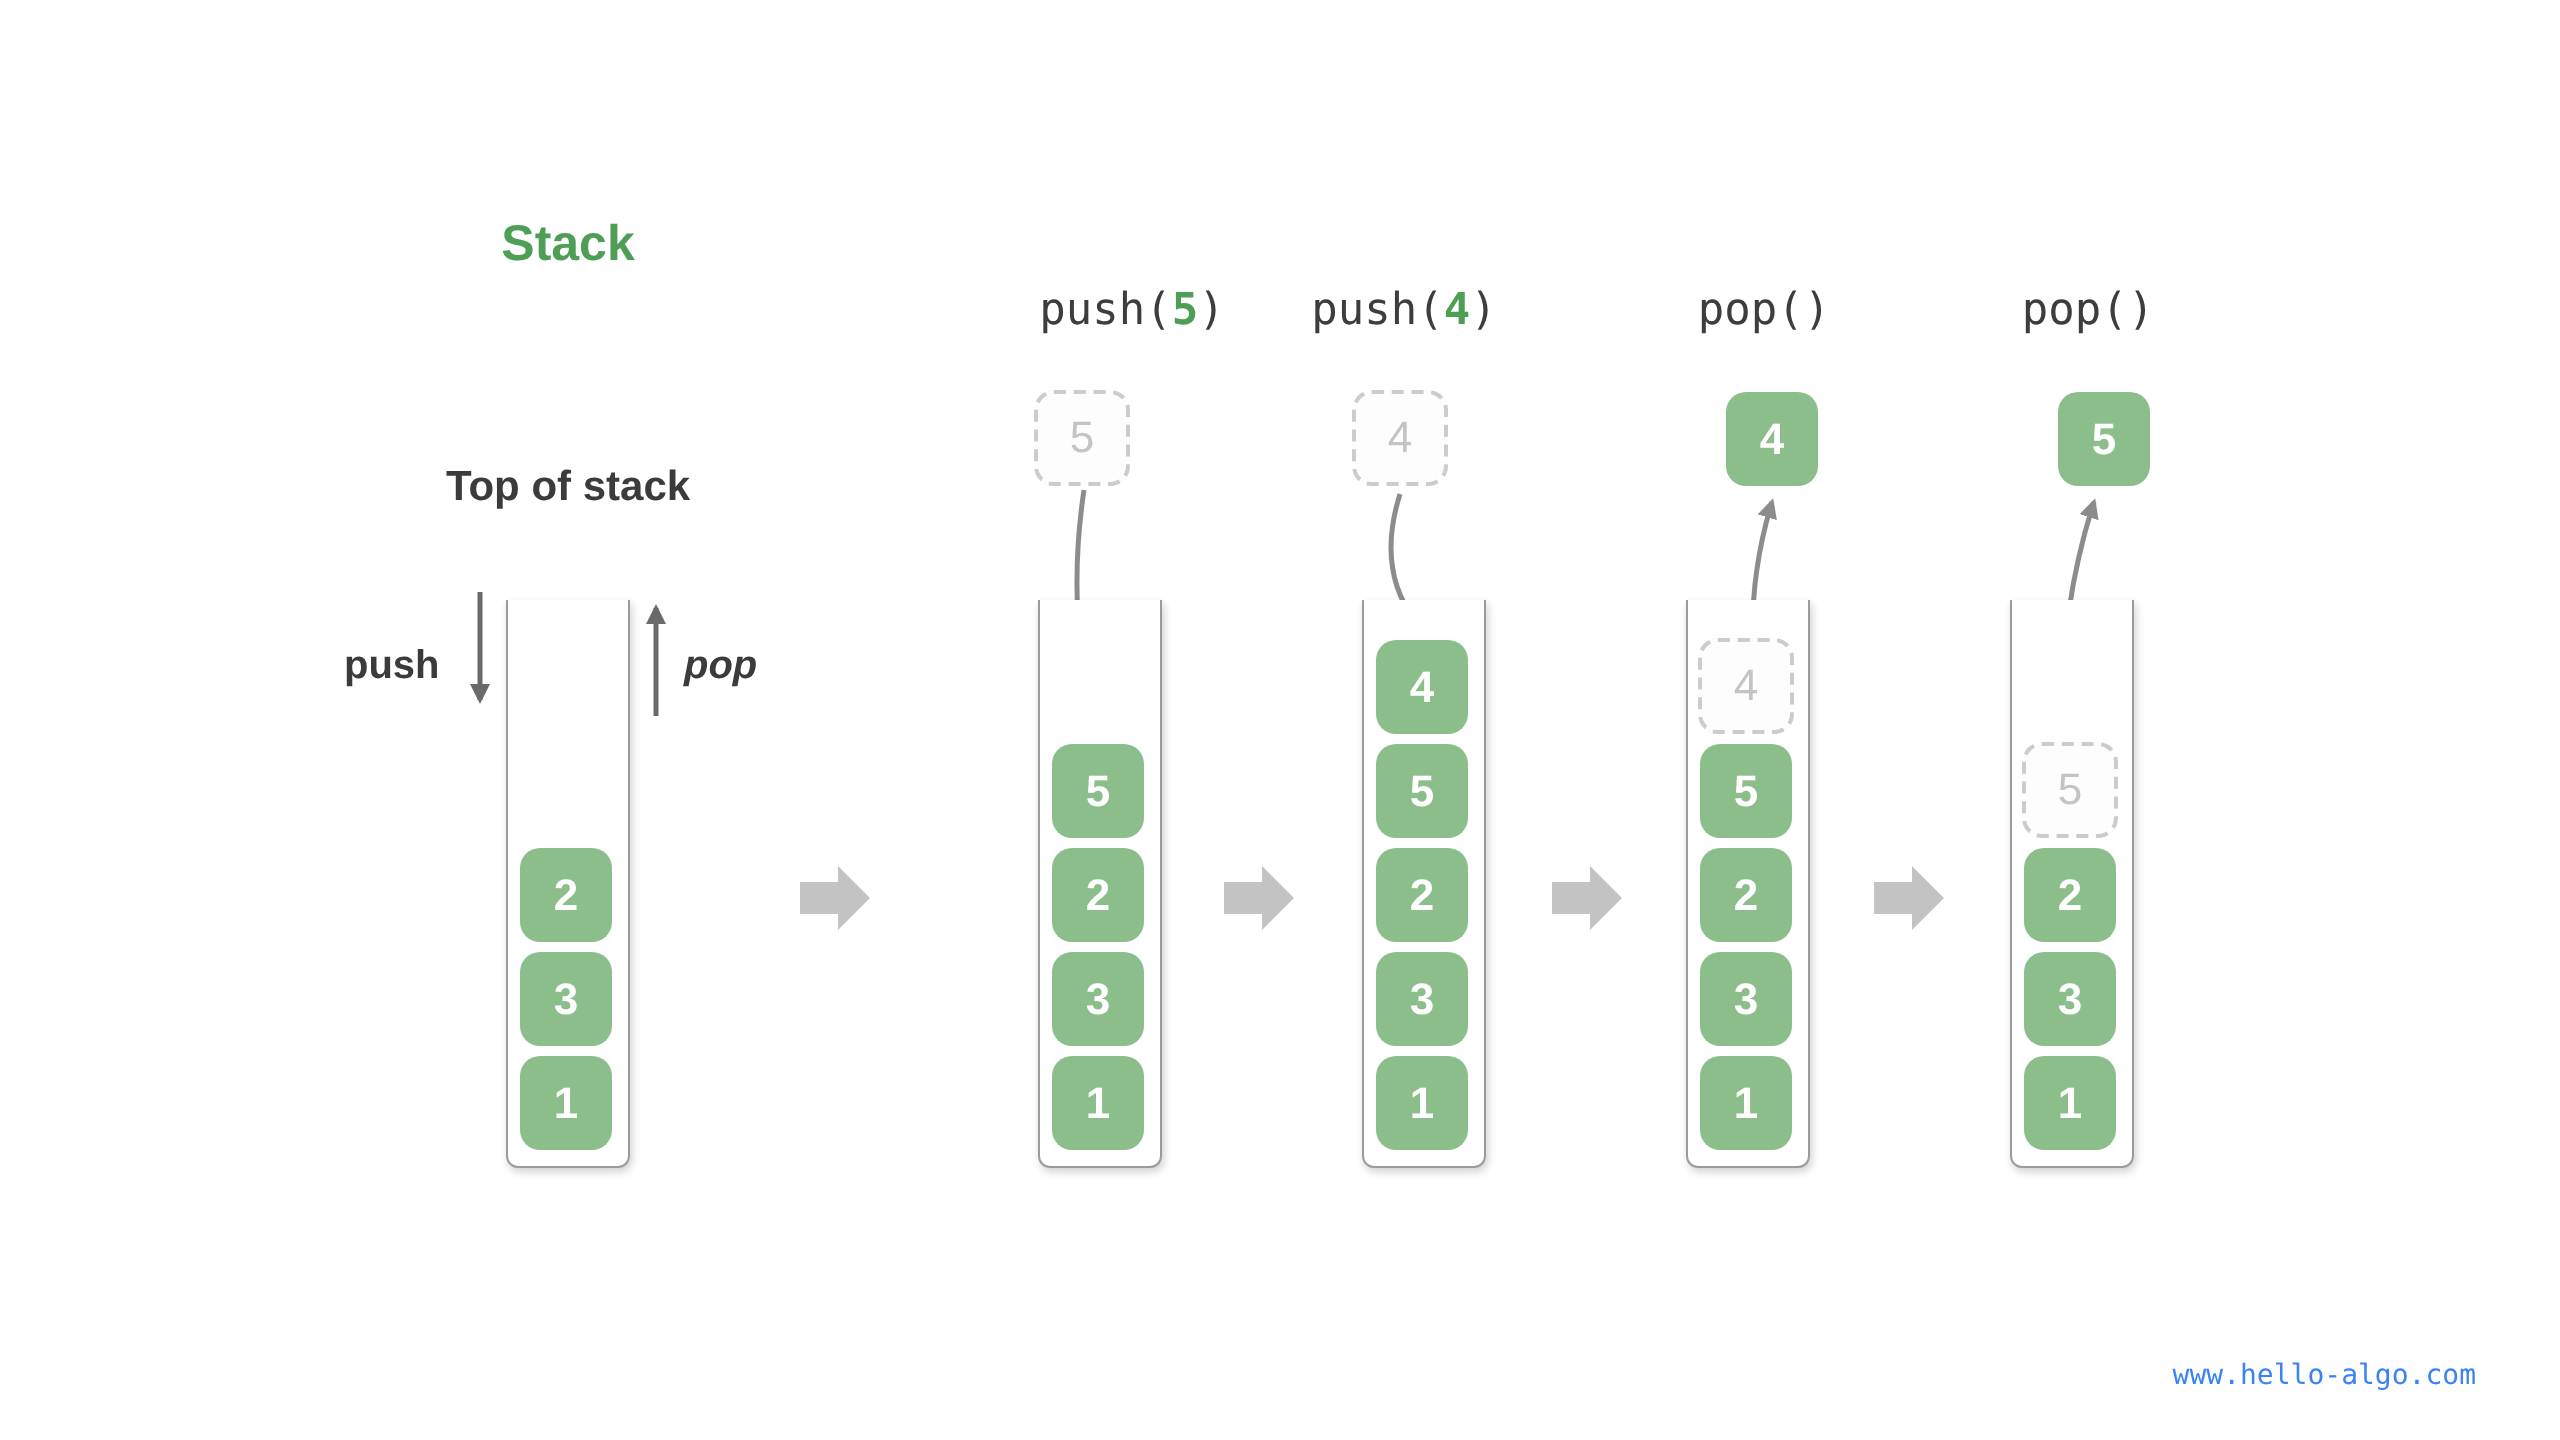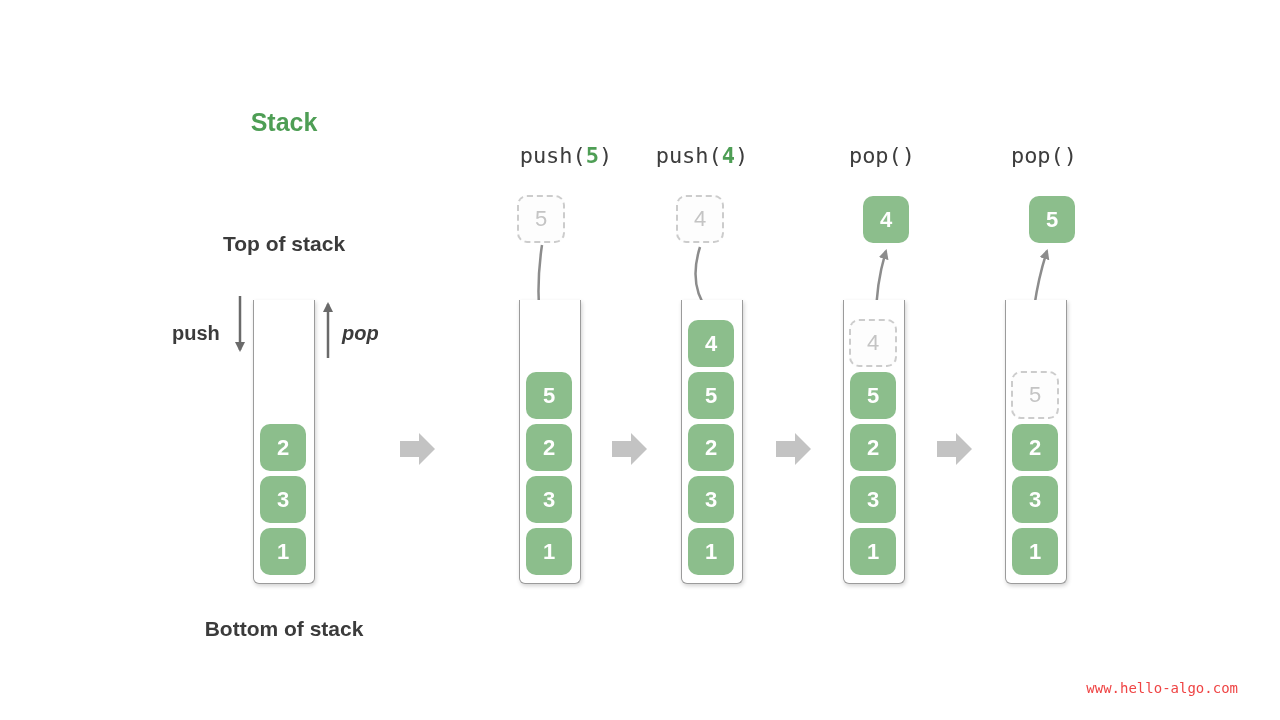--- a/index.html
+++ b/index.html
@@ -35,31 +35,30 @@
     background:#8cbe8c; color:#ffffff; font-size:22px; font-weight:bold;
     display:flex; align-items:center; justify-content:center;
   }
   .block.dashed {
     width:44px; height:44px; background:#fdfdfd;
     border:2px dashed #cccccc; color:#c4c4c4; font-weight:normal;
   }
   .arrow-svg { position:absolute; overflow:visible; }
   .watermark {
     position:absolute; right:42px; bottom:24px;
-    font-family:"DejaVu Sans Mono", monospace; font-size:14px; color:#ef4444;
+    font-family:"DejaVu Sans Mono", monospace; font-size:14px; color:#3b82f6;
   }
 </style>
 </head>
 <body>
 
 <div class="canvas">
 
   <div class="title" style="left:284px; top:108px;">Stack</div>
   <div class="big-label" style="left:284px; top:232px;">Top of stack</div>
-  <div class="big-label" style="left:284px; top:617px;">Bottom of stack</div>
   <div class="side-label" style="left:172px; top:322px; width:54px; text-align:left;">push</div>
   <div class="side-label" style="left:342px; top:322px;font-style:italic;">pop</div>
 
   <svg class="arrow-svg" style="left:231px; top:292px;" width="18" height="72">
     <defs>
       <marker id="m-push" markerUnits="userSpaceOnUse" markerWidth="12" markerHeight="12" refX="8" refY="5" orient="auto">
         <path d="M0,0 L10,5 L0,10 z" fill="#6a6a6a"></path>
       </marker>
     </defs>
     <path d="M 9 4 L 9 58" stroke="#6a6a6a" stroke-width="2.5" fill="none" marker-end="url(#m-push)"></path>

